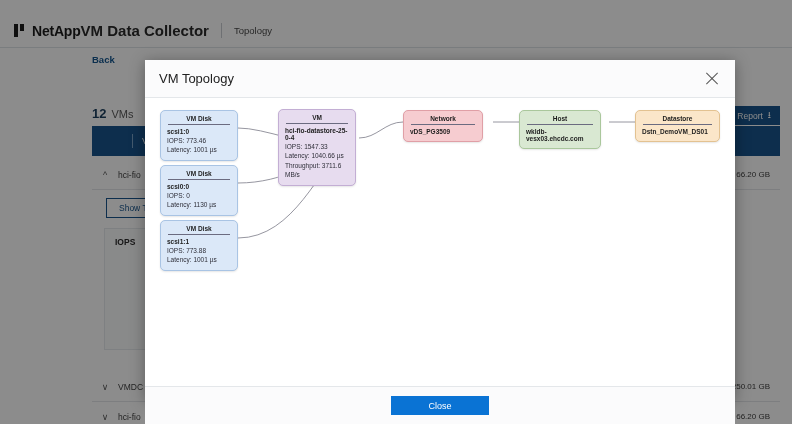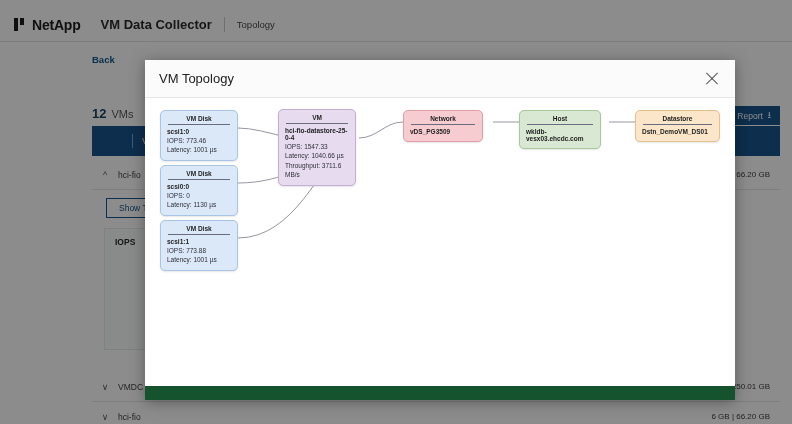--- a/index.html
+++ b/index.html
@@ -9,31 +9,31 @@
     overflow: hidden;
     font-family: "Liberation Sans", sans-serif;
     background: #ffffff;
   }
   #app { position: relative; width: 792px; height: 424px; overflow: hidden; background:#fff; }
 
   
   .page { position:absolute; inset:0; background:#ffffff; }
 
   .topbar {
-    position:absolute; top:8px; left:0; width:792px; height:34px;
+    position:absolute; top:14px; left:0; width:792px; height:34px;
     background:#ffffff; border-bottom:1px solid #dfe3e8;
     display:flex; align-items:center; padding-left:14px; gap:0;
   }
   .netapp-logo { display:flex; align-items:center; gap:5px; }
   .logo-mark { width:13px; height:13px; position:relative; display:inline-block; }
   .logo-mark i { position:absolute; background:#1c1c1c; }
   .logo-mark i.a { left:0; top:0; width:4px; height:13px; }
   .logo-mark i.b { left:6px; top:0; width:4px; height:7px; }
   .logo-text { font-size:14px; font-weight:bold; color:#1c1c1c; letter-spacing:-0.2px; }
-  .topbar-title { margin-left:20px; font-size:13px; color:#2b2b2b; font-weight:600; }
+  .topbar-title { font-size:15px; color:#2b2b2b; font-weight:600; }
   .topbar-sep { margin-left:12px; width:1px; height:15px; background:#c8ccd1; }
   .topbar-crumb { margin-left:12px; font-size:9.5px; color:#4a4a4a; }
 
   .back-link { position:absolute; left:92px; top:54px; font-size:9.5px; color:#14568f; font-weight:bold; }
 
   .vm-count-row { position:absolute; left:92px; top:106px; display:flex; align-items:baseline; gap:5px; }
   .vm-count-num { font-size:13px; font-weight:bold; color:#1c3f5e; }
   .vm-count-lbl { font-size:11px; color:#5a5a5a; }
 
   .blue-bar {
@@ -79,21 +79,21 @@
   .x-ticks { position:absolute; left:84px; top:116px; display:flex; gap:14px; }
   .x-tick { font-size:6.5px; color:#555; transform:rotate(-45deg); transform-origin:left top; white-space:nowrap; }
   .chart-dot { position:absolute; width:3px; height:3px; border-radius:50%; background:#2a6fb0; }
 
   
   .scrim { position:absolute; inset:0; background:rgba(0,0,0,0.45); }
 
   
   .modal {
     position:absolute; left:145px; top:60px; width:590px; height:340px;
-    background:#14532d; box-shadow:0 2px 14px rgba(0,0,0,0.35);
+    background:#c4b5fd; box-shadow:0 2px 14px rgba(0,0,0,0.35);
   }
   .modal-head {
     height:38px; border-bottom:1px solid #e4e7ea;
     display:flex; align-items:center; padding:0 14px; background:#fbfbfc;
   }
   .modal-title { font-size:13px; color:#222; }
   .modal-close {
     margin-left:auto; width:18px; height:18px; position:relative; cursor:pointer;
   }
   .modal-close i { position:absolute; left:1px; top:8px; width:16px; height:1px; background:#555; }
@@ -280,15 +280,18 @@
         </div>
 
         <div class="node ds" style="left:490px; top:12px;">
           <div class="n-type">Datastore</div>
           <div class="n-name">Dstn_DemoVM_DS01</div>
         </div>
 
       </div>
     </div>
 
+    <div class="modal-foot">
+      <button class="close-btn">Close</button>
+    </div>
   </div>
 
 </div>
 
 </body></html>

